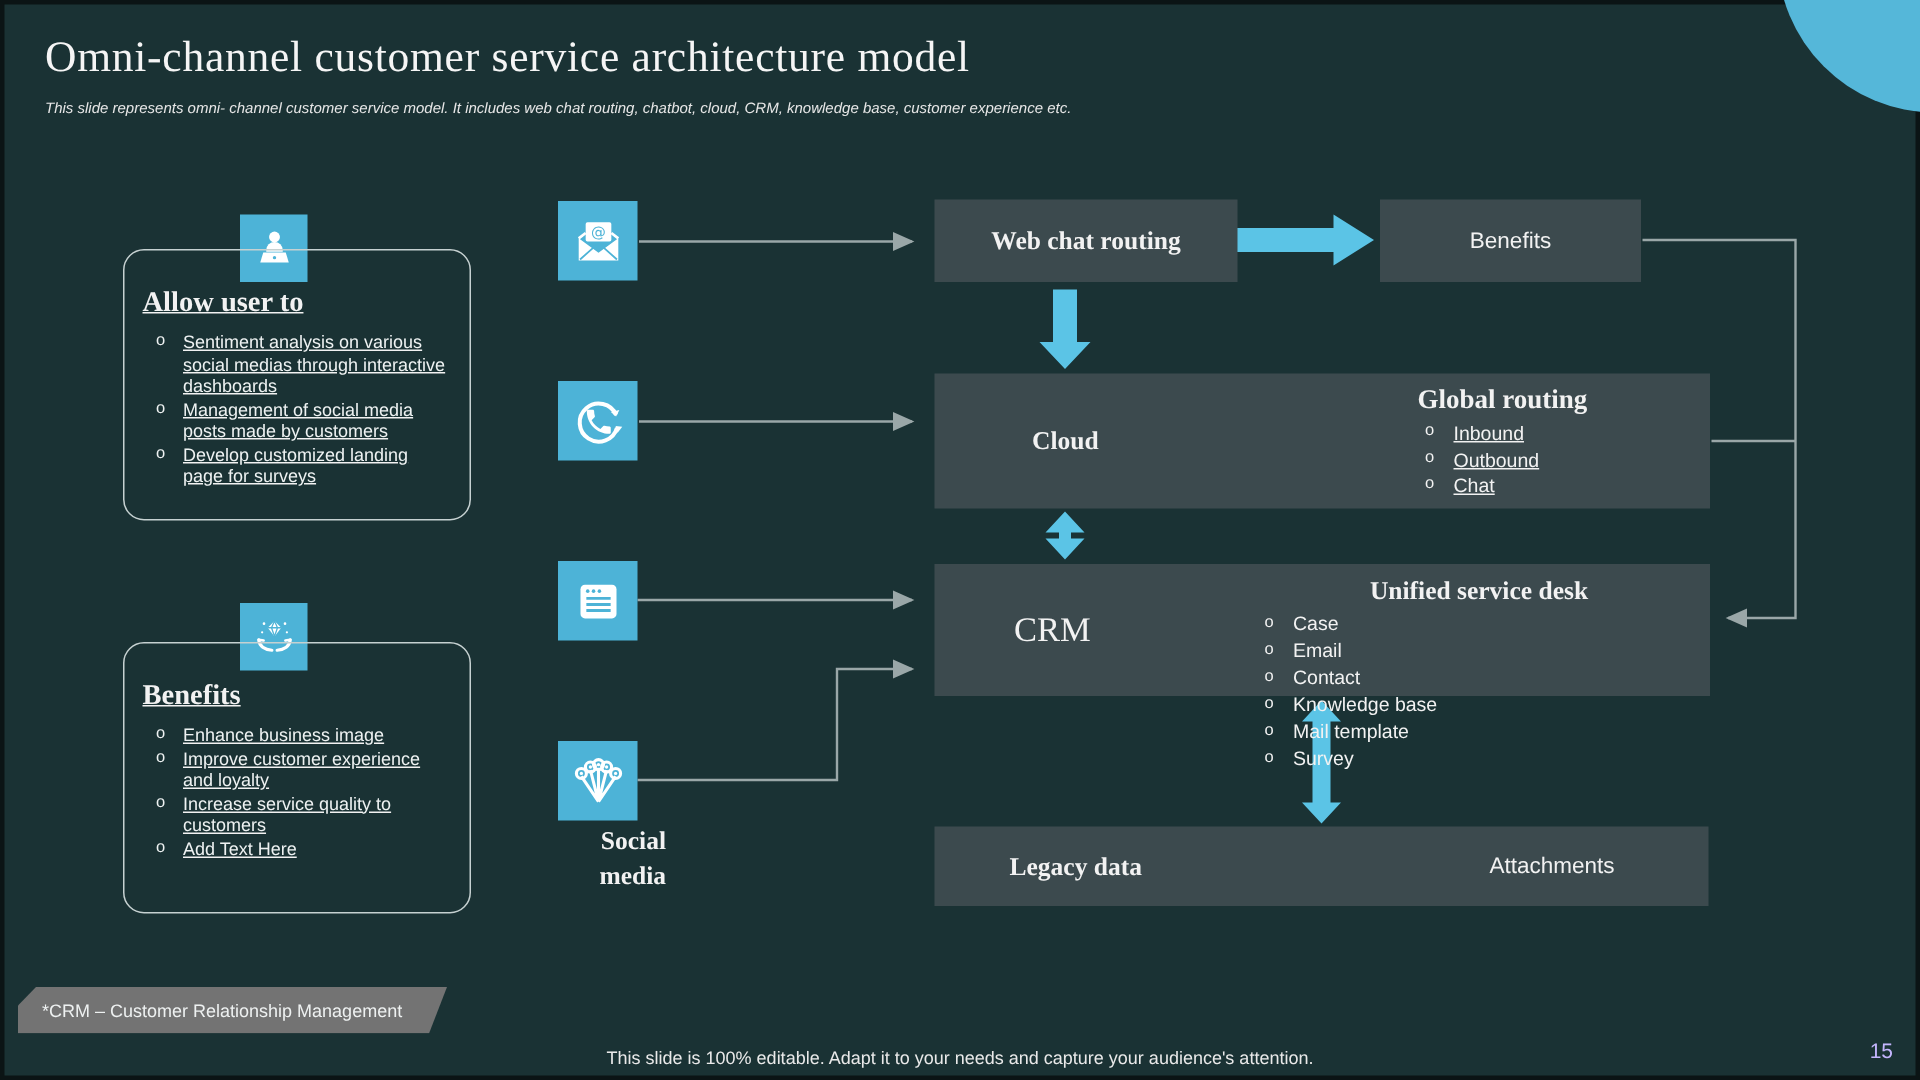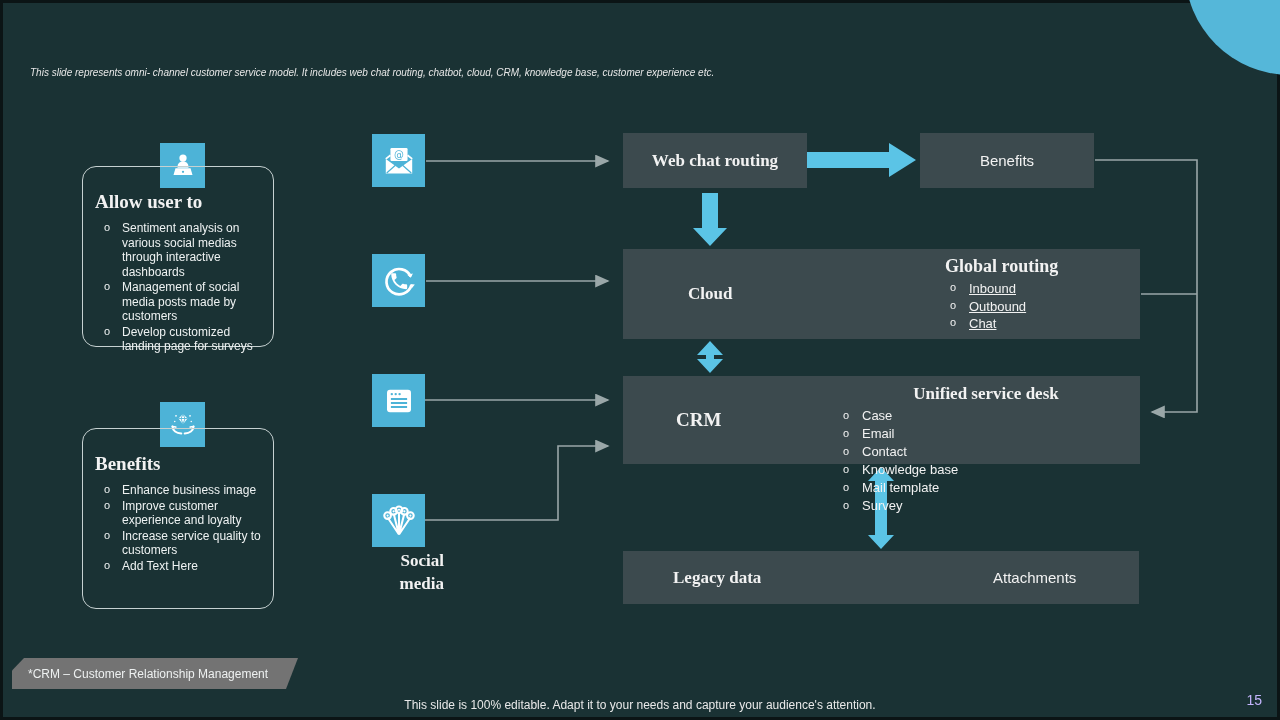--- a/index.html
+++ b/index.html
@@ -17,21 +17,21 @@
   .title { position:absolute; left:30px; top:22px; font-size:29px; font-weight:400; letter-spacing:0.5px; color:#f5f5f5; }
   .subtitle { position:absolute; left:30px; top:67px; font-size:10px; color:#e7e7e7;font-style:italic; }
 
   .deco-circle { position:absolute; left:1185px; top:-135px; width:210px; height:210px; border-radius:50%; background:#55b7d9; }
 
   
   .tile { position:absolute; background:#4db3d7; display:flex; align-items:center; justify-content:center; }
   .tile svg { display:block; }
 
   
-  .panel { position:absolute; width:192px; height:181px; border:1px solid #c6d1d1; border-radius:14px; background:transparent; padding:24px 12px 8px 12px; }
+  .panel { position:absolute; width:232px; height:181px; border:1px solid #c6d1d1; border-radius:14px; background:transparent; padding:24px 12px 8px 12px;text-decoration:underline; }
   .panel-title { font-size:19px; font-weight:bold; margin-bottom:8px; }
   ul.o-list { list-style:none; }
   ul.o-list li { position:relative; padding-left:27px; font-size:12px; line-height:14.5px; margin-bottom:1px; color:#eef2f2; }
   ul.o-list li::before { content:"o"; position:absolute; left:9px; top:-1px; font-size:11px; }
 
   
   .channel-label { position:absolute; left:352px; top:549px; width:92px; text-align:right; font-size:17px; font-weight:bold; line-height:23px; }
 
   
   .dbox { position:absolute; background:#3c4a4e; }
@@ -62,20 +62,21 @@
   .footer-note { position:absolute; left:0; top:698px; width:1280px; text-align:center; font-size:12px; color:#e9e9e9; }
   .page-number { position:absolute; right:18px; top:692px; font-size:14px; color:#c4b5fd; }
 </style>
 </head>
 <body>
 
 <div id="slide">
 
   <div class="deco-circle"></div>
 
+  <div class="title serif">Omni-channel customer service architecture model</div>
   <div class="subtitle">This slide represents  omni- channel customer service model. It includes web chat routing, chatbot, cloud, CRM,  knowledge base, customer experience etc.</div>
 
   <svg id="connectors" width="1280" height="720" viewBox="0 0 1280 720">
     <defs>
       <marker id="garrow" markerWidth="10" markerHeight="10" refX="8" refY="4" orient="auto">
         <path d="M0,0 L9,4 L0,8 Z" fill="#9aa7a8"></path>
       </marker>
     </defs>
     <g stroke="#9aa7a8" stroke-width="1.6" fill="none">
       <path d="M426 161 H 608" marker-end="url(#garrow)"></path>
@@ -174,42 +175,42 @@
       </g>
       <circle cx="4.8" cy="8.6" r="0.7" fill="#fff"></circle>
       <circle cx="8.6" cy="5.9" r="0.7" fill="#fff"></circle>
       <circle cx="12" cy="4.9" r="0.7" fill="#fff"></circle>
       <circle cx="15.4" cy="5.9" r="0.7" fill="#fff"></circle>
       <circle cx="19.2" cy="8.6" r="0.7" fill="#fff"></circle>
     </svg>
   </div>
   <div class="channel-label serif">Social media</div>
 
-  <div class="dbox serif" style="left:623px; top:133px; width:184px; height:55px; display:flex; align-items:center; justify-content:center; font-weight:bold; font-size:17px;">
+  <div class="dbox serif" style="left:623px; top:133px; width:202px; height:55px; display:flex; align-items:center; justify-content:center; font-weight:bold; font-size:17px;">
     <span>Web chat routing</span>
   </div>
 
   <div class="dbox" style="left:920px; top:133px; width:174px; height:55px; display:flex; align-items:center; justify-content:center; font-size:15px;">
     <span>Benefits</span>
   </div>
 
   <div class="dbox" style="left:623px; top:249px; width:517px; height:90px;">
     <div class="center-label serif lbl-serif" style="left:65px;">Cloud</div>
     <div class="global-routing">
       <div class="gr-title serif">Global routing</div>
       <ul class="gr-list">
         <li>Inbound</li>
         <li>Outbound</li>
         <li>Chat</li>
       </ul>
     </div>
   </div>
 
   <div class="dbox" style="left:623px; top:376px; width:517px; height:88px;">
-    <div class="center-label serif" style="left:53px; font-weight:bold; font-size:19px;">CRM</div>
+    <div class="center-label serif" style="left:53px; font-weight:normal; font-size:23px;">CRM</div>
     <div class="usd">
       <div class="usd-title serif">Unified service desk</div>
       <div class="usd-cols">
         <ul class="usd-col1">
           <li>Case</li>
           <li>Email</li>
           <li>Contact</li>
         </ul>
         <ul>
           <li>Knowledge base</li>

